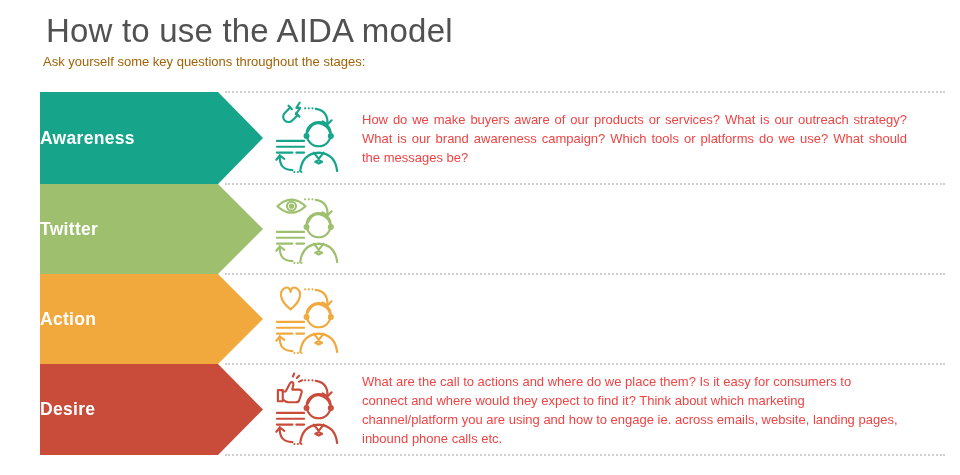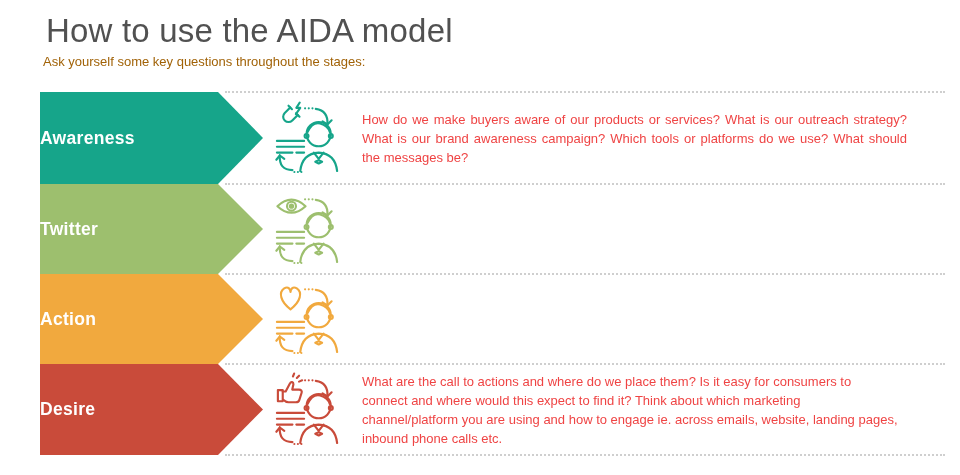--- a/index.html
+++ b/index.html
@@ -228,20 +228,20 @@
             <circle cx="32" cy="8.5" r="1.1"></circle>
               <circle cx="35.8" cy="8.5" r="1.1"></circle>
               <circle cx="39.6" cy="8.5" r="1.1"></circle>
             <circle cx="21" cy="74" r="1.1"></circle>
               <circle cx="24.6" cy="74" r="1.1"></circle>
               <circle cx="28.2" cy="74" r="1.1"></circle>
           </g>
         </svg>
       </div>
       <p class="desc">What are the call to actions and where do we place them? Is it easy for consumers to
-connect and where would this expect to find it? Think about which marketing
+connect and where would they expect to find it? Think about which marketing
 channel/platform  you are using and how to engage ie. across emails, website, landing pages,
 inbound  phone calls etc.</p>
     </section>
 
     <div class="divider-bottom"></div>
   </div>
 </div>
 
 </body></html>

